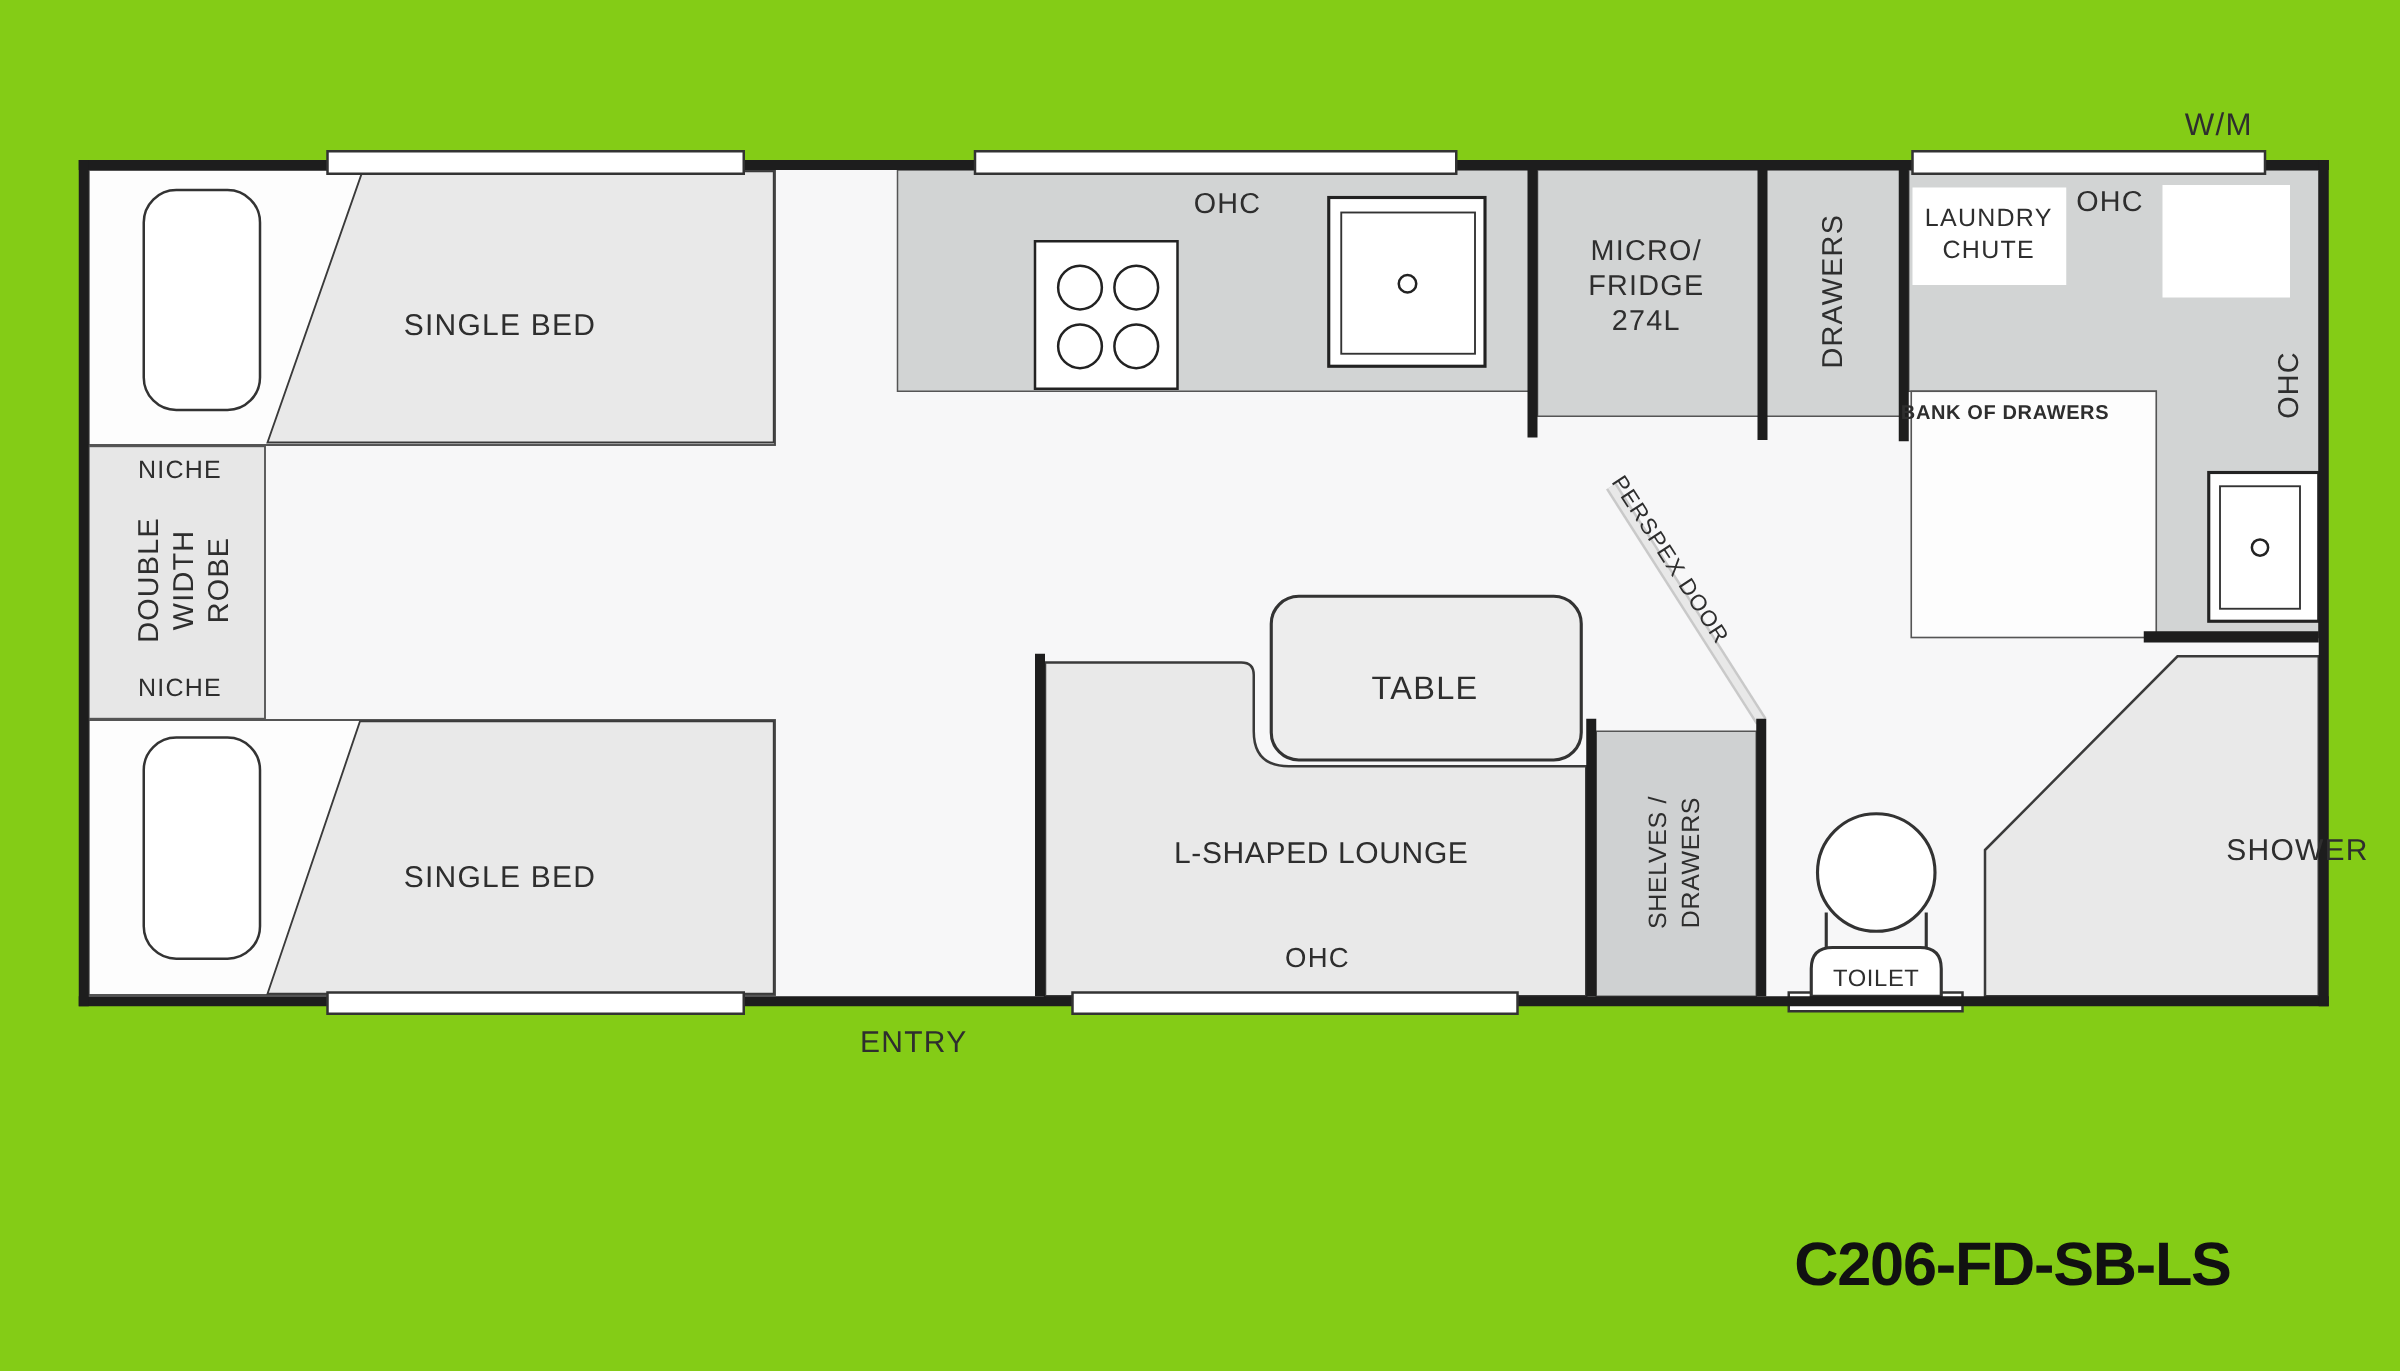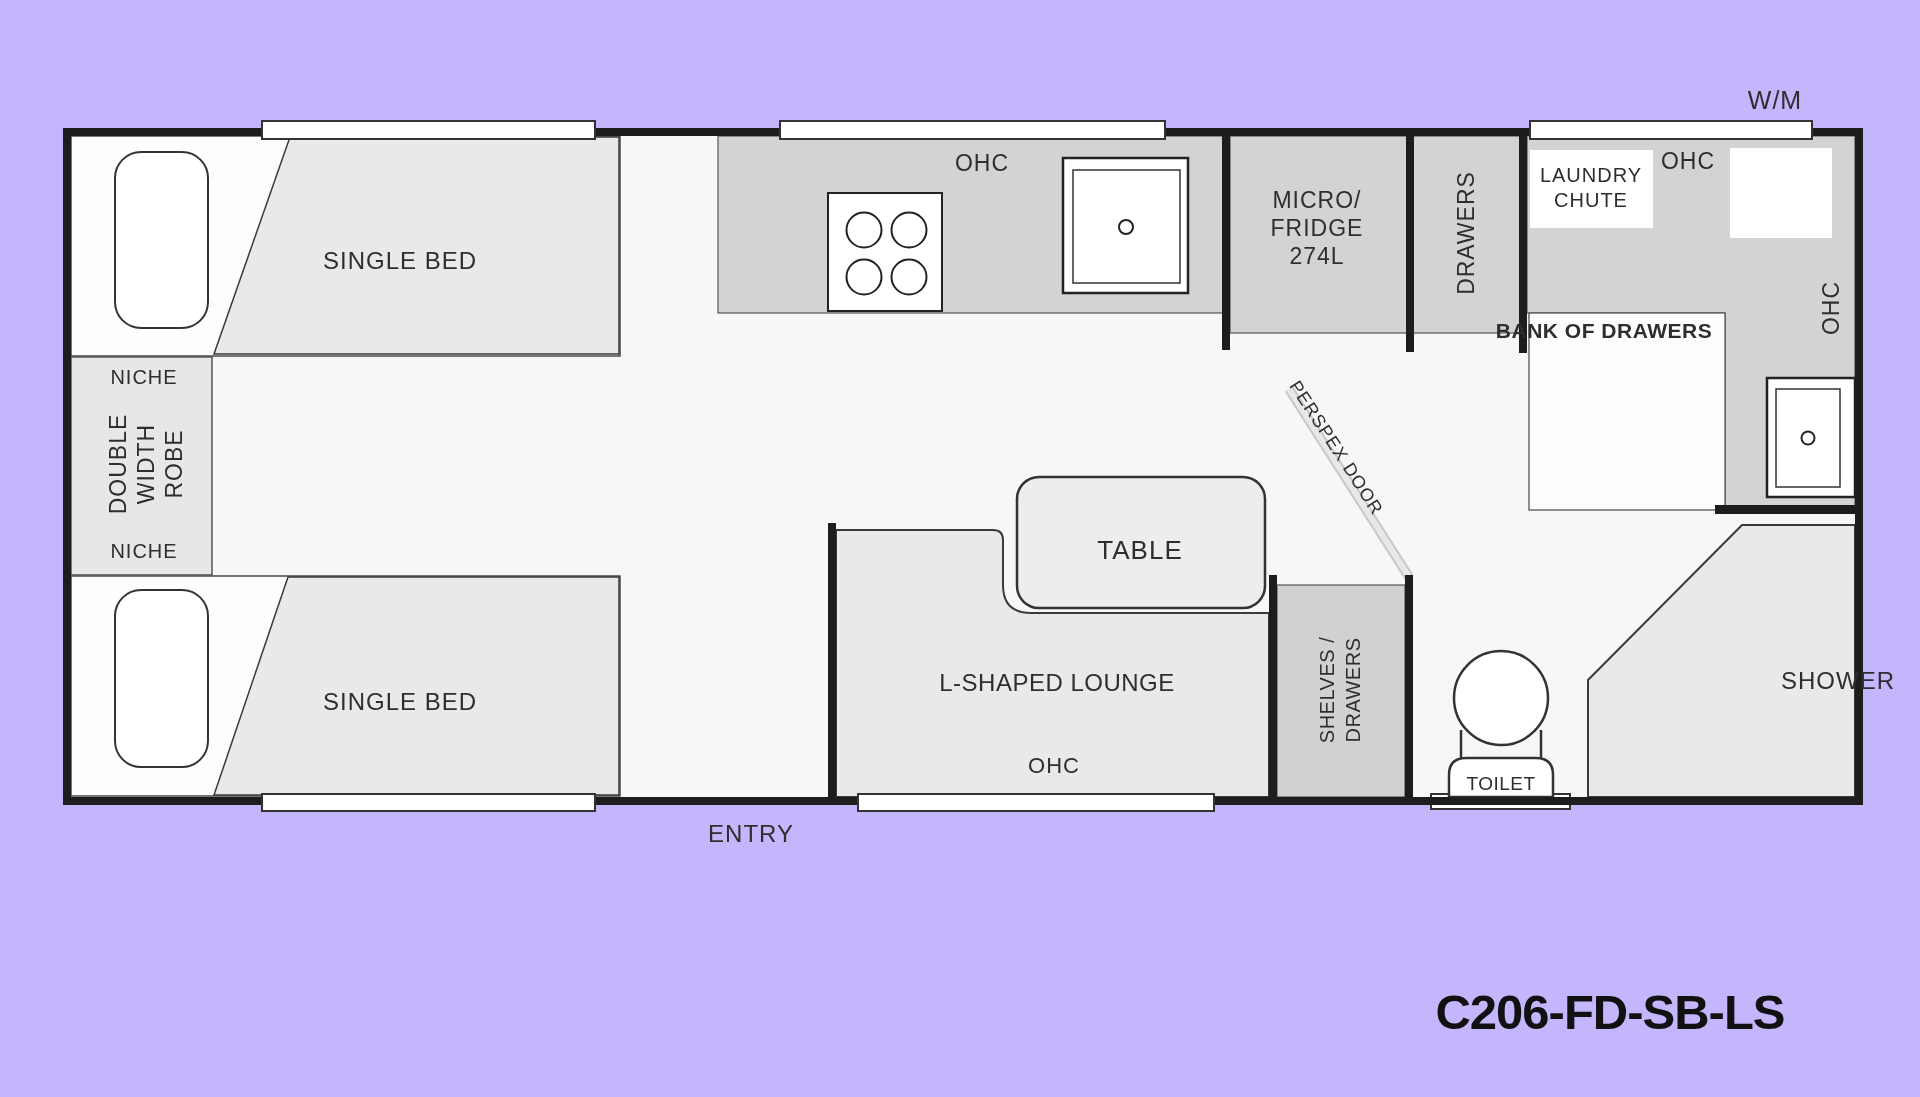--- a/index.html
+++ b/index.html
@@ -1,29 +1,29 @@
 <!DOCTYPE html>
 <html><head>
 <meta charset="utf-8">
 <style>
   html,body{margin:0;padding:0;background:#ffffff;}
   .stage{
-    position:relative;width:1920px;height:1097px;background:#c4b5fd;overflow:hidden;
+    position:relative;width:1920px;height:1097px;background:#84cc16;overflow:hidden;
     font-family:"Liberation Sans", sans-serif;
   }
   .stage svg{position:absolute;left:0;top:0;}
   .lbl{
     position:absolute;transform:translate(-50%,-50%);
     color:#2e2e2e;white-space:nowrap;text-align:center;
     letter-spacing:1px;font-weight:500;line-height:1.15;
   }
   .lbl.rot{transform:translate(-50%,-50%) rotate(-90deg);}
   .lbl.rot-door{transform:translate(-50%,-50%) rotate(57deg);}
   .lbl span{display:block;}
-  .fs16{font-size:21px;font-weight:700;letter-spacing:.5px;}
+  .fs16{font-size:16px;font-weight:700;letter-spacing:.5px;}
   .fs17{font-size:19px;letter-spacing:.5px;}
   .fs18{font-size:18px;}
   .fs20{font-size:20px;}
   .fs22{font-size:22px;}
   .fs23{font-size:23px;}
   .fs24{font-size:24px;}
   .fs25{font-size:25px;}
   .fs26{font-size:26px;}
   .lh25{line-height:25px;}
   .lh26{line-height:26px;}
@@ -120,21 +120,21 @@
     <rect x="1855" y="128" width="8" height="677" fill="#1d1d1d"></rect>
 
     <rect x="262" y="121" width="333" height="18" fill="#ffffff" stroke="#333333" stroke-width="2"></rect>
     <rect x="780" y="121" width="385" height="18" fill="#ffffff" stroke="#333333" stroke-width="2"></rect>
     <rect x="1530" y="121" width="282" height="18" fill="#ffffff" stroke="#333333" stroke-width="2"></rect>
     <rect x="262" y="794" width="333" height="17" fill="#ffffff" stroke="#333333" stroke-width="2"></rect>
     <rect x="858" y="794" width="356" height="17" fill="#ffffff" stroke="#333333" stroke-width="2"></rect>
   </svg>
 
   <div class="lbl fs25" style="left:1775px;top:100px;">W/M</div>
-  <div class="lbl fs24" style="left:731px;top:834px;margin-left:20px;">ENTRY</div>
+  <div class="lbl fs24" style="left:731px;top:834px;">ENTRY</div>
 
   <div class="lbl fs24" style="left:400px;top:261px;">SINGLE BED</div>
   <div class="lbl fs24" style="left:400px;top:702px;">SINGLE BED</div>
   <div class="lbl fs20" style="left:144px;top:377px;">NICHE</div>
   <div class="lbl fs20" style="left:144px;top:551px;">NICHE</div>
   <div class="lbl rot fs23 lh28" style="left:146px;top:464px;">
     <span>DOUBLE</span>
     <span>WIDTH</span>
     <span>ROBE</span>
   </div>

